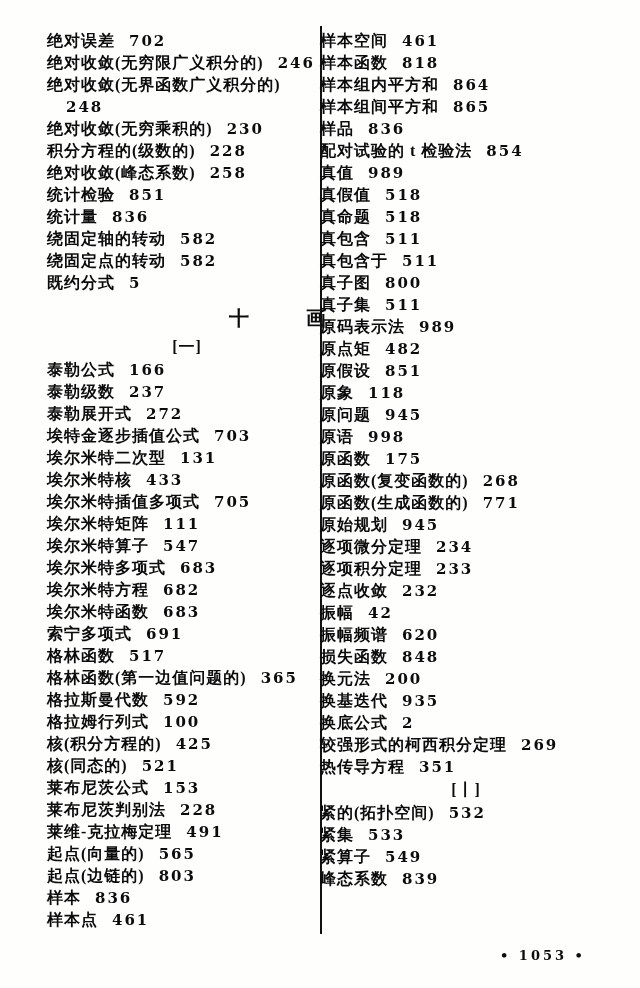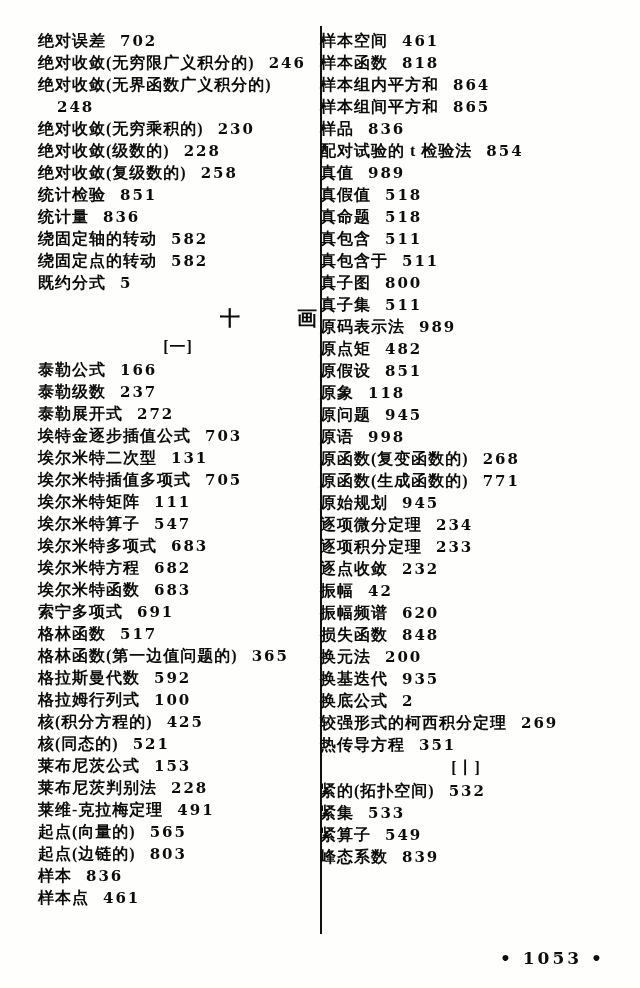--- a/index.html
+++ b/index.html
@@ -11,21 +11,21 @@
     background: #fefefc;
     font-family: "Liberation Serif", "DejaVu Serif", serif;
     color: #0c0c0c;
     overflow: hidden;
     -webkit-font-smoothing: none;
   }
   .col {
     position: absolute;
     top: 30px;
   }
-  .col-left  { left: 38px;  width: 280px; }
+  .col-left  { left: 47px;  width: 280px; }
   .col-right { left: 320px; width: 292px; }
   .divider {
     position: absolute;
     left: 320px;
     top: 26px;
     width: 2px;
     height: 908px;
     background: #111;
   }
   .line {
@@ -61,50 +61,51 @@
     line-height: 24px;
     text-align: center;
     font-size: 16px;
     font-weight: 700;
     letter-spacing: 1px;
   }
   .footer {
     position: absolute;
     left: 500px;
     top: 948px;
-    font-size: 17px;
+    font-size: 13px;
     font-weight: 700;
     letter-spacing: 3px;
     font-family: "DejaVu Serif", serif;
   }
 </style>
 </head>
 <body>
 
 <div class="page">
   <div class="col col-left">
       <div class="line"><span class="term">绝对误差</span><span class="num">702</span></div>
       <div class="line"><span class="term">绝对收敛(无穷限广义积分的)</span><span class="num">246</span></div>
       <div class="line"><span class="term">绝对收敛(无界函数广义积分的)</span></div>
       <div class="line cont"><span class="num" style="margin-left: 0px;">248</span></div>
       <div class="line"><span class="term">绝对收敛(无穷乘积的)</span><span class="num">230</span></div>
-      <div class="line"><span class="term">绝对收敛(级数的)</span><span class="num">228</span></div>
-      <div class="line"><span class="term">绝对收敛(复级数的)</span><span class="num">258</span></div>
+      <div class="line"><span class="term">积分方程的(级数的)</span><span class="num">228</span></div>
+      <div class="line"><span class="term">绝对收敛(峰态系数)</span><span class="num">258</span></div>
       <div class="line"><span class="term">统计检验</span><span class="num">851</span></div>
       <div class="line"><span class="term">统计量</span><span class="num">836</span></div>
       <div class="line"><span class="term">绕固定轴的转动</span><span class="num">582</span></div>
       <div class="line"><span class="term">绕固定点的转动</span><span class="num">582</span></div>
       <div class="line"><span class="term">既约分式</span><span class="num">5</span></div>
       <div class="section-line"><span>十</span><span>画</span></div>
       <div class="sub-line">[一]</div>
       <div class="line"><span class="term">泰勒公式</span><span class="num">166</span></div>
       <div class="line"><span class="term">泰勒级数</span><span class="num">237</span></div>
       <div class="line"><span class="term">泰勒展开式</span><span class="num">272</span></div>
       <div class="line"><span class="term">埃特金逐步插值公式</span><span class="num">703</span></div>
       <div class="line"><span class="term">埃尔米特二次型</span><span class="num">131</span></div>
+      <div class="line"><span class="term">埃尔米特核</span><span class="num">433</span></div>
       <div class="line"><span class="term">埃尔米特插值多项式</span><span class="num">705</span></div>
       <div class="line"><span class="term">埃尔米特矩阵</span><span class="num">111</span></div>
       <div class="line"><span class="term">埃尔米特算子</span><span class="num">547</span></div>
       <div class="line"><span class="term">埃尔米特多项式</span><span class="num">683</span></div>
       <div class="line"><span class="term">埃尔米特方程</span><span class="num">682</span></div>
       <div class="line"><span class="term">埃尔米特函数</span><span class="num">683</span></div>
       <div class="line"><span class="term">索宁多项式</span><span class="num">691</span></div>
       <div class="line"><span class="term">格林函数</span><span class="num">517</span></div>
       <div class="line"><span class="term">格林函数(第一边值问题的)</span><span class="num">365</span></div>
       <div class="line"><span class="term">格拉斯曼代数</span><span class="num">592</span></div>
@@ -135,20 +136,21 @@
       <div class="line"><span class="term">真包含</span><span class="num">511</span></div>
       <div class="line"><span class="term">真包含于</span><span class="num">511</span></div>
       <div class="line"><span class="term">真子图</span><span class="num">800</span></div>
       <div class="line"><span class="term">真子集</span><span class="num">511</span></div>
       <div class="line"><span class="term">原码表示法</span><span class="num">989</span></div>
       <div class="line"><span class="term">原点矩</span><span class="num">482</span></div>
       <div class="line"><span class="term">原假设</span><span class="num">851</span></div>
       <div class="line"><span class="term">原象</span><span class="num">118</span></div>
       <div class="line"><span class="term">原问题</span><span class="num">945</span></div>
       <div class="line"><span class="term">原语</span><span class="num">998</span></div>
+      <div class="line"><span class="term">原函数</span><span class="num">175</span></div>
       <div class="line"><span class="term">原函数(复变函数的)</span><span class="num">268</span></div>
       <div class="line"><span class="term">原函数(生成函数的)</span><span class="num">771</span></div>
       <div class="line"><span class="term">原始规划</span><span class="num">945</span></div>
       <div class="line"><span class="term">逐项微分定理</span><span class="num">234</span></div>
       <div class="line"><span class="term">逐项积分定理</span><span class="num">233</span></div>
       <div class="line"><span class="term">逐点收敛</span><span class="num">232</span></div>
       <div class="line"><span class="term">振幅</span><span class="num">42</span></div>
       <div class="line"><span class="term">振幅频谱</span><span class="num">620</span></div>
       <div class="line"><span class="term">损失函数</span><span class="num">848</span></div>
       <div class="line"><span class="term">换元法</span><span class="num">200</span></div>

